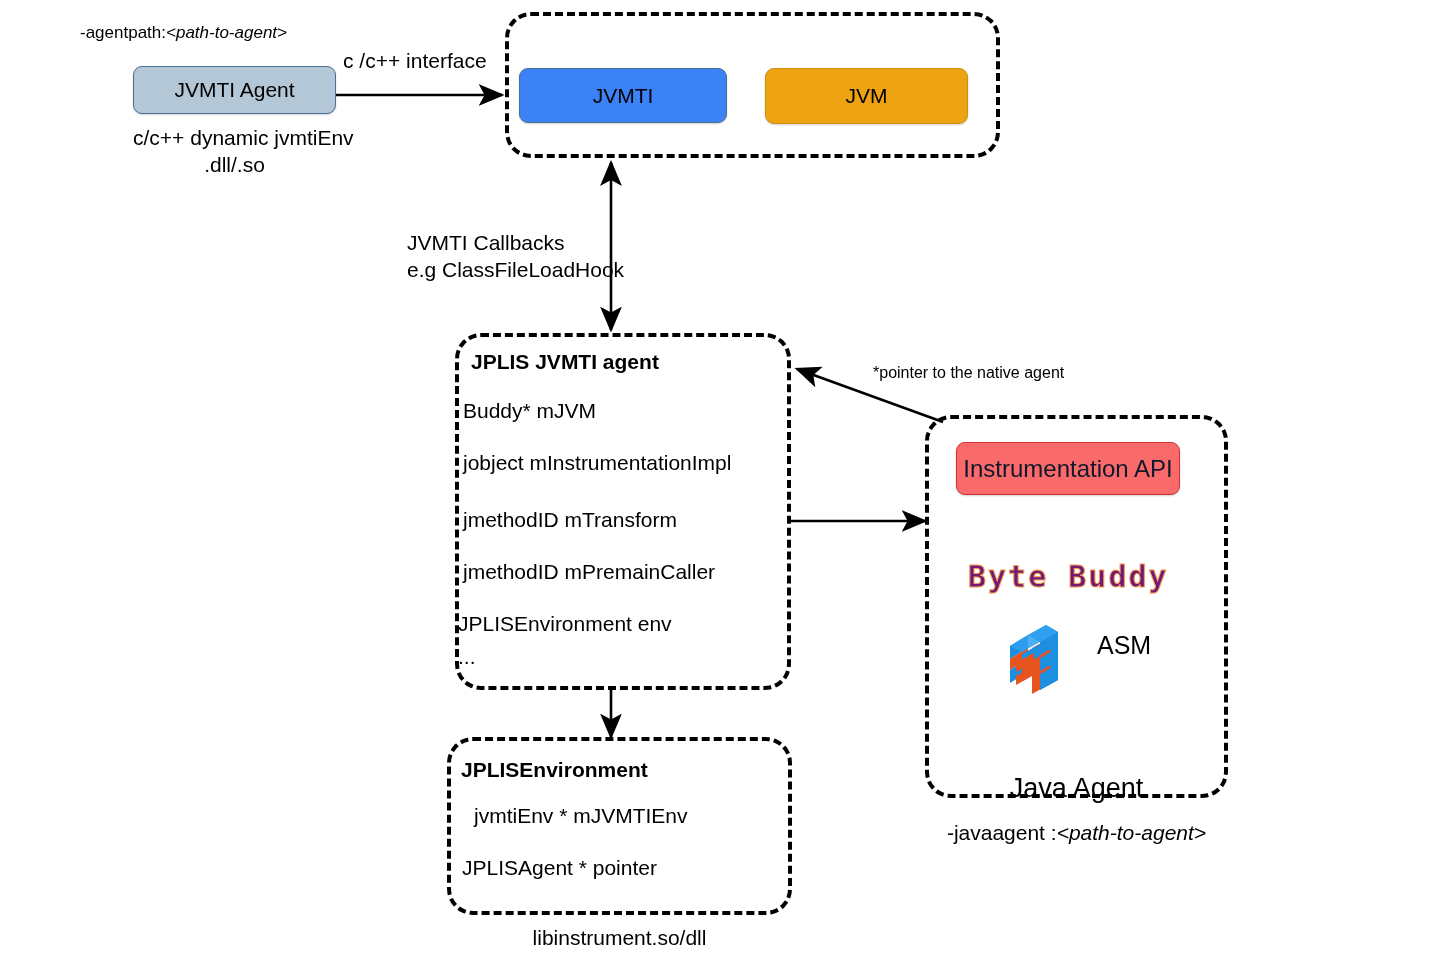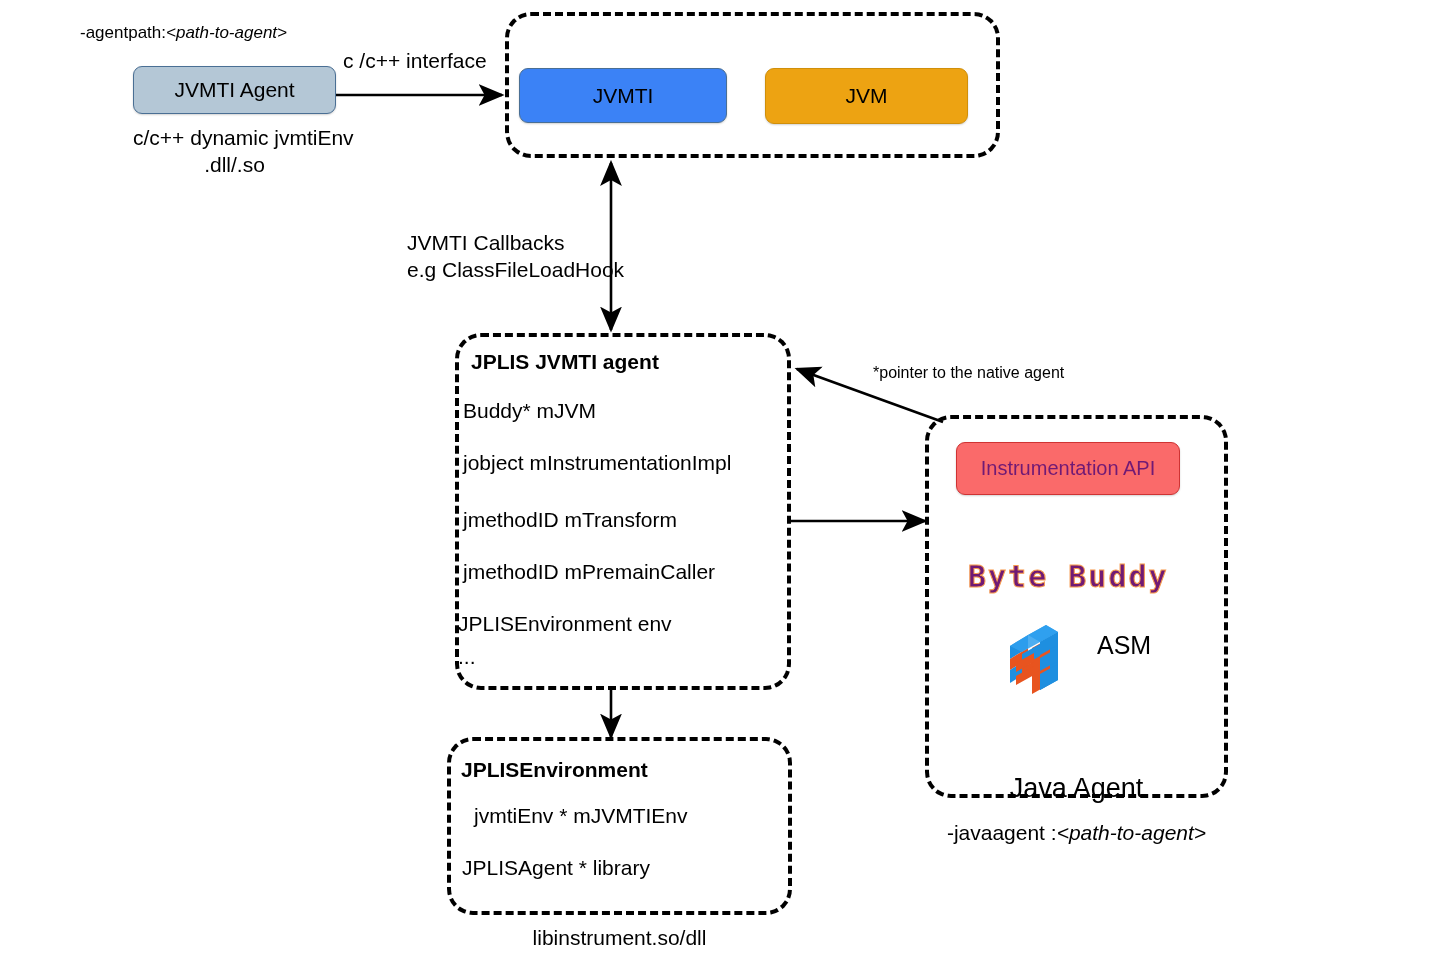--- a/index.html
+++ b/index.html
@@ -158,21 +158,21 @@
   <div class="field" style="left:463px; top:560px;">jmethodID mPremainCaller</div>
   <div class="field" style="left:458px; top:612px;">JPLISEnvironment    env</div>
   <div class="field" style="left:458px; top:645px;">...</div>
 
   <div class="txt" style="left:873px; top:363px; font-size:16px;">*pointer to the native agent</div>
 
   <div class="dashbox" style="left:925px; top:415px; width:303px; height:383px;"></div>
 
   <div class="solidbox" style="left:956px; top:442px; width:224px; height:53px;
               background:#fa6a6a; border:1.8px solid #cf3333;">
-    <span style="font-size:20px; color:#701a75;">Instrumentation API</span>
+    <span style="font-size:24px; color:#0f172a;">Instrumentation API</span>
   </div>
 
   <div class="bytebuddy" style="left:968px; top:559px;">Byte Buddy</div>
 
   <svg class="abs" style="left:996px; top:618px;" width="82" height="82" viewBox="0 0 82 82" xmlns="http://www.w3.org/2000/svg">
     <g>
       <polygon points="14,28 32,17 32,30 14,41" fill="#1e8fe0"></polygon>
       <polygon points="14,41 32,30 32,41 14,52" fill="#e8541f"></polygon>
       <polygon points="14,52 32,41 32,54 14,65" fill="#1e8fe0"></polygon>
       <polygon points="32,17 50,7 62,14 44,24" fill="#2fa0ee"></polygon>
@@ -195,17 +195,17 @@
 
   <div class="txt center" style="left:925px; top:820px; width:303px; font-size:21px;">
     <span>-javaagent :</span><span class="italic">&lt;path-to-agent&gt;</span>
   </div>
 
   <div class="dashbox" style="left:447px; top:737px; width:345px; height:178px;"></div>
 
   <div class="boxtitle" style="left:461px; top:758px;">JPLISEnvironment</div>
 
   <div class="field" style="left:474px; top:804px;">jvmtiEnv *    mJVMTIEnv</div>
-  <div class="field" style="left:462px; top:856px;">JPLISAgent *  library</div>
+  <div class="field" style="left:462px; top:856px;">JPLISAgent *  pointer</div>
 
   <div class="txt center" style="left:447px; top:925px; width:345px; font-size:21px;">libinstrument.so/dll</div>
 
 </div>
 
 </body></html>

